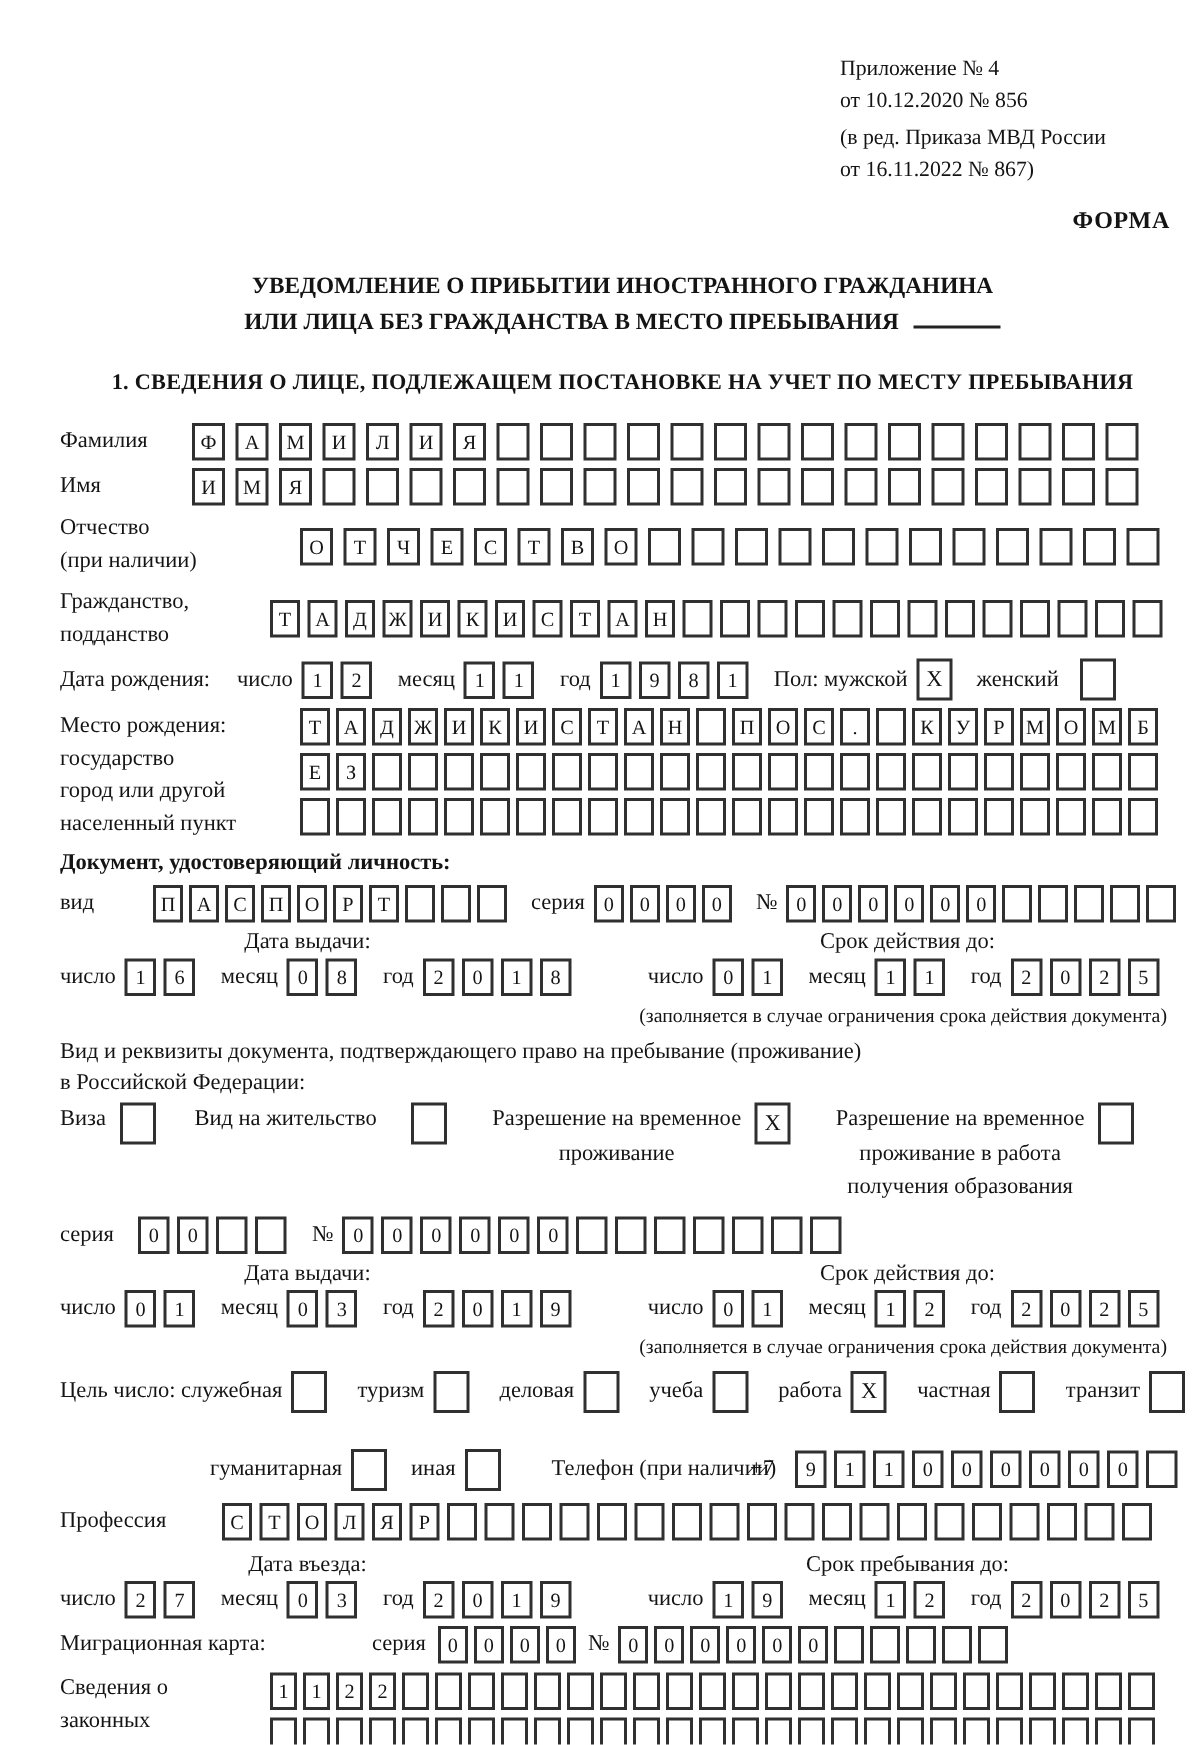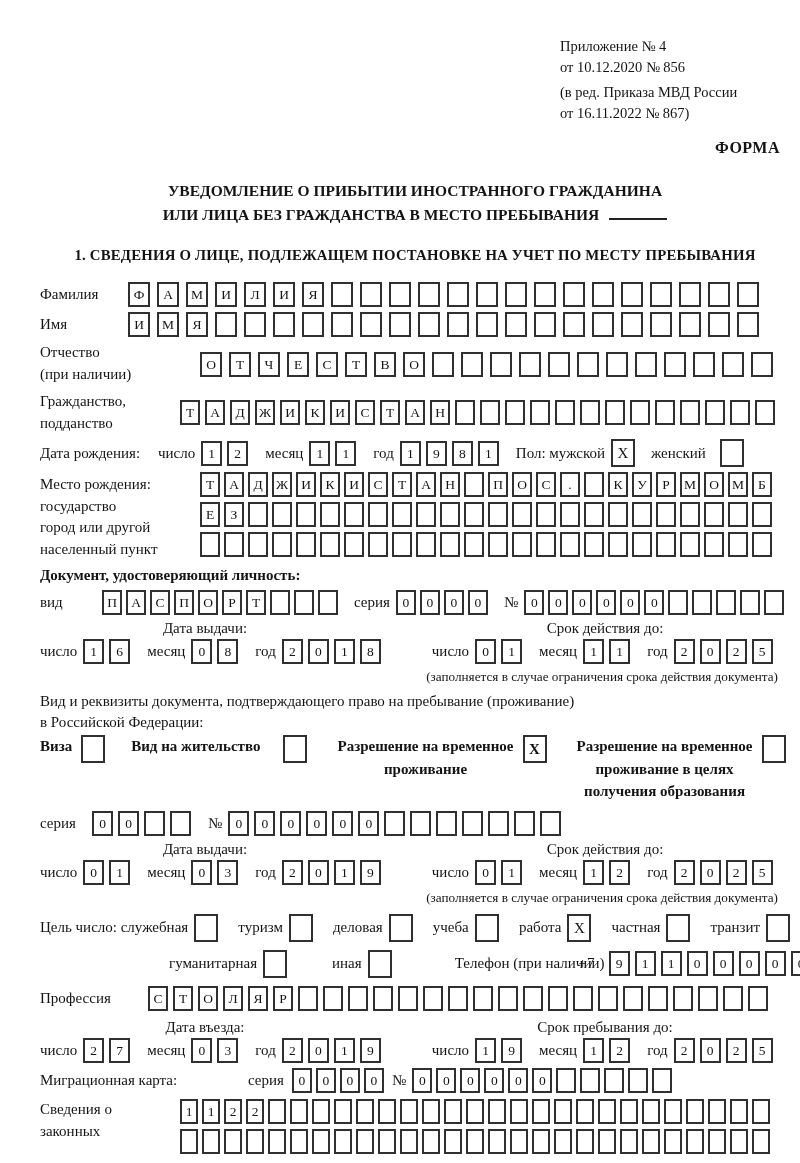--- a/index.html
+++ b/index.html
@@ -32,27 +32,27 @@
   .stack{line-height:1.45;}
   .mt8{margin-top:8px;} .mt4{margin-top:4px;} .mt2{margin-top:2px;}
   .center-b{font-weight:bold;margin:4px 0 6px 0;}
   .dhead{display:flex;white-space:nowrap;margin-bottom:2px;}
   .dh-l{width:330px;text-align:center;flex:none;}
   .dh-r{margin-left:70px;width:330px;text-align:center;flex:none;}
   .dlbl{margin:0 6px 0 0;}
   .dlbl2{margin:0 6px 0 12px;font-family:Liberation Serif, serif;}
   .dspacer{width:46px;flex:none;}
   .note{font-size:13.2px;text-align:right;padding-right:12px;margin:2px 0 8px 0;}
-  .chkgrp{display:flex;align-items:flex-start;margin:4px 0 8px 0;font-weight:bold;}
+  .chkgrp{display:flex;align-items:flex-start;margin:4px 0 8px 0;}
   .chkitem{display:flex;align-items:flex-start;margin-right:14px;}
   .chkitem .txt{text-align:center;line-height:1.5;margin-right:9px;}
   .purpose{display:flex;align-items:center;justify-content:space-between;margin:4px 0 8px 0;}
   .purpose .pi{display:flex;align-items:center;}
   .purpose .pi .lbl{margin-right:6px;}
-  .p2{justify-content:flex-start;margin-top:8px;gap:29px;}
+  .p2{justify-content:flex-start;margin-top:24px;}
   .p2 .indent{width:100px;flex:none;}
   .repwrap{display:flex;align-items:flex-start;margin-top:6px;}
   .repline{margin-bottom:5px;}
 </style>
 </head>
 <body>
 
 <div class="page">
 
   <div class="appendix">
@@ -402,21 +402,21 @@
       <span class="chkitem" style="margin-left:16px">
         <span class="txt">
           <span>Разрешение на временное</span><br>
           <span>проживание</span>
         </span>
         <span class="cbox">X</span>
       </span>
       <span class="chkitem" style="margin-left:16px;margin-right:0">
         <span class="txt">
           <span>Разрешение на временное</span><br>
-          <span>проживание в целях</span><br>
+          <span>проживание в работа</span><br>
           <span>получения образования</span>
         </span>
         <span class="cbox"></span>
       </span>
     </div>
 
     <div class="row">
       <span class="lbl" style="width:52px">серия</span>
       <span class="boxes bx-dt">
           <span class="box">0</span>

